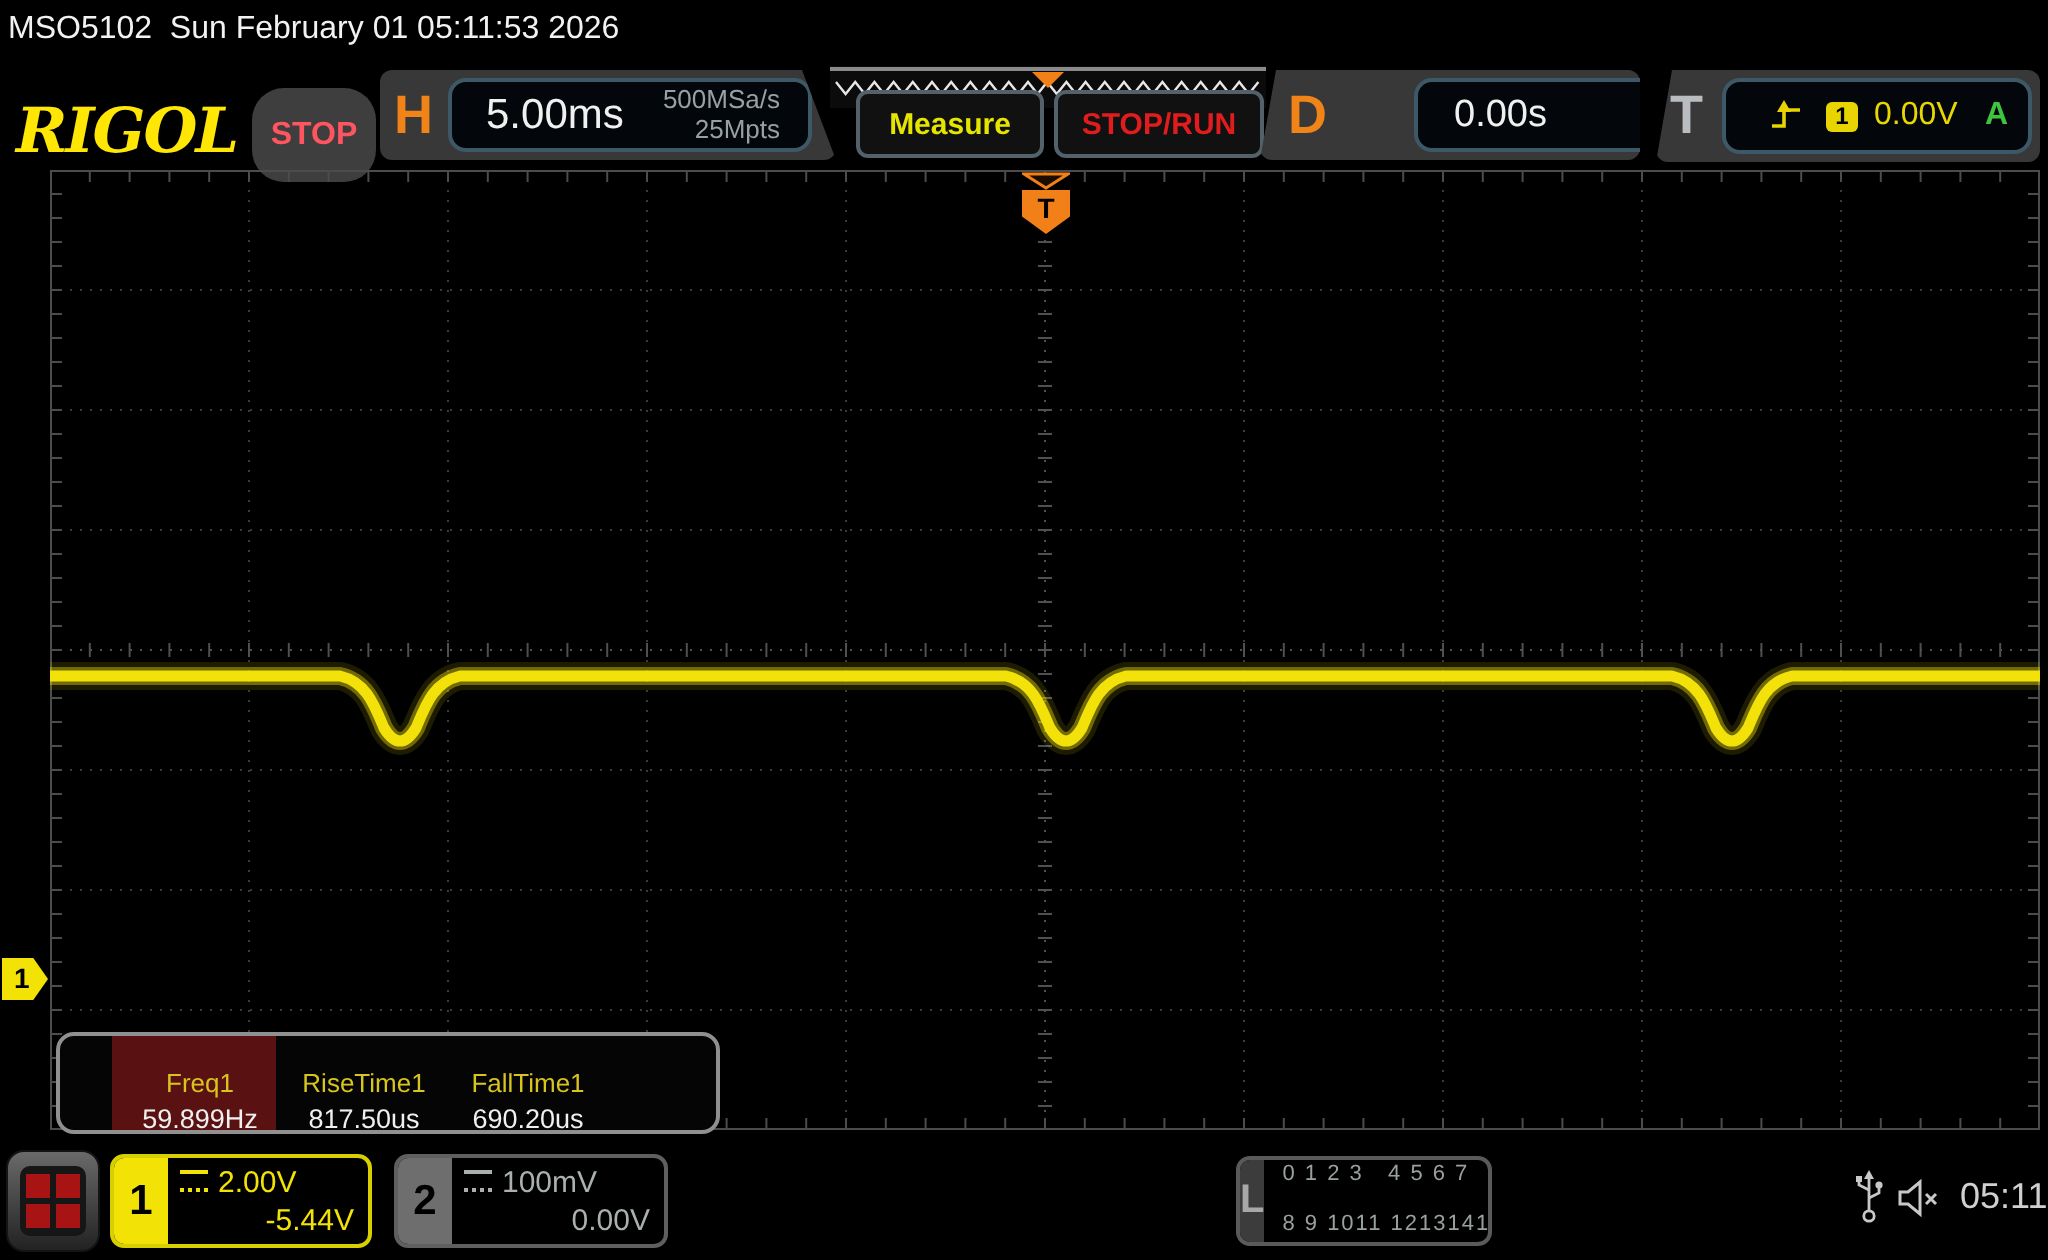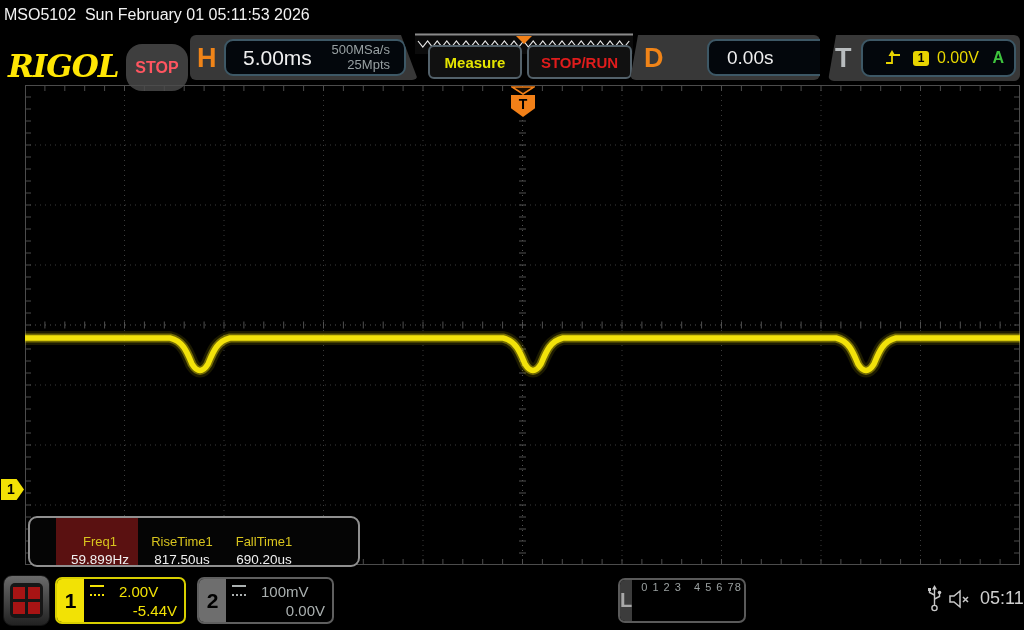--- a/index.html
+++ b/index.html
@@ -77,33 +77,33 @@
                   align-content:center;justify-content:center;}
   .grid-sq{background:#a81414;}
   .chbox{top:577px;height:47px;border-radius:7px;display:flex;overflow:hidden;box-sizing:border-box;background:#000;}
   .ch1-box{left:55px;width:131px;border:2px solid #d8cf00;}
   .ch2-box{left:197px;width:137px;border:2px solid #5f5f5f;}
   .chtab{width:27px;display:flex;align-items:center;justify-content:center;
          font-weight:bold;font-size:21px;color:#000;}
   .ch1-tab{background:#f2e205;}
   .ch2-tab{background:#6e6e6e;}
   .chvals{flex:1;padding:4px 7px 0 6px;display:flex;flex-direction:column;}
-  .chline1{display:flex;align-items:center;font-size:15px;gap:10px;}
+  .chline1{display:flex;align-items:center;font-size:15px;}
   .chline2{text-align:right;font-size:15px;margin-top:2px;}
   .ch1-box .chline1,.ch1-box .chline2{color:#f2e205;}
   .ch2-box .chline1,.ch2-box .chline2{color:#aab0b0;}
   .dc-icon{width:14px;height:7px;border-top:2px solid;border-bottom:2px dotted;margin-right:5px;margin-top:-3px;}
   .ch1-box .dc-icon{border-color:#f2e205;}
   .ch2-box .dc-icon{border-color:#aab0b0;}
 
   .logic-box{left:618px;top:578px;width:128px;height:45px;border:2px solid #5a5a5a;border-radius:7px;
              display:flex;overflow:hidden;box-sizing:border-box;background:#000;}
   .logic-tab{width:26px;background:#3c3c3c;display:flex;align-items:center;justify-content:center;
              color:#a8a8a8;font-weight:bold;font-size:20px;}
-  .logic-rows{flex:1;display:flex;justify-content:space-between;padding-left:9px;}
+  .logic-rows{flex:1;display:flex;flex-direction:column;justify-content:space-between;padding-left:9px;}
   .logic-row{color:#9aa0a0;font-size:11px;line-height:1.45;white-space:pre;letter-spacing:1px;}
 
   .status-time{left:980px;top:588px;color:#d0d0d0;font-size:18px;}
   .usb-wrap{left:927px;top:585px;}
   .spk-wrap{left:948px;top:589px;}
 </style>
 </head>
 <body>
 
 <div class="scope">

